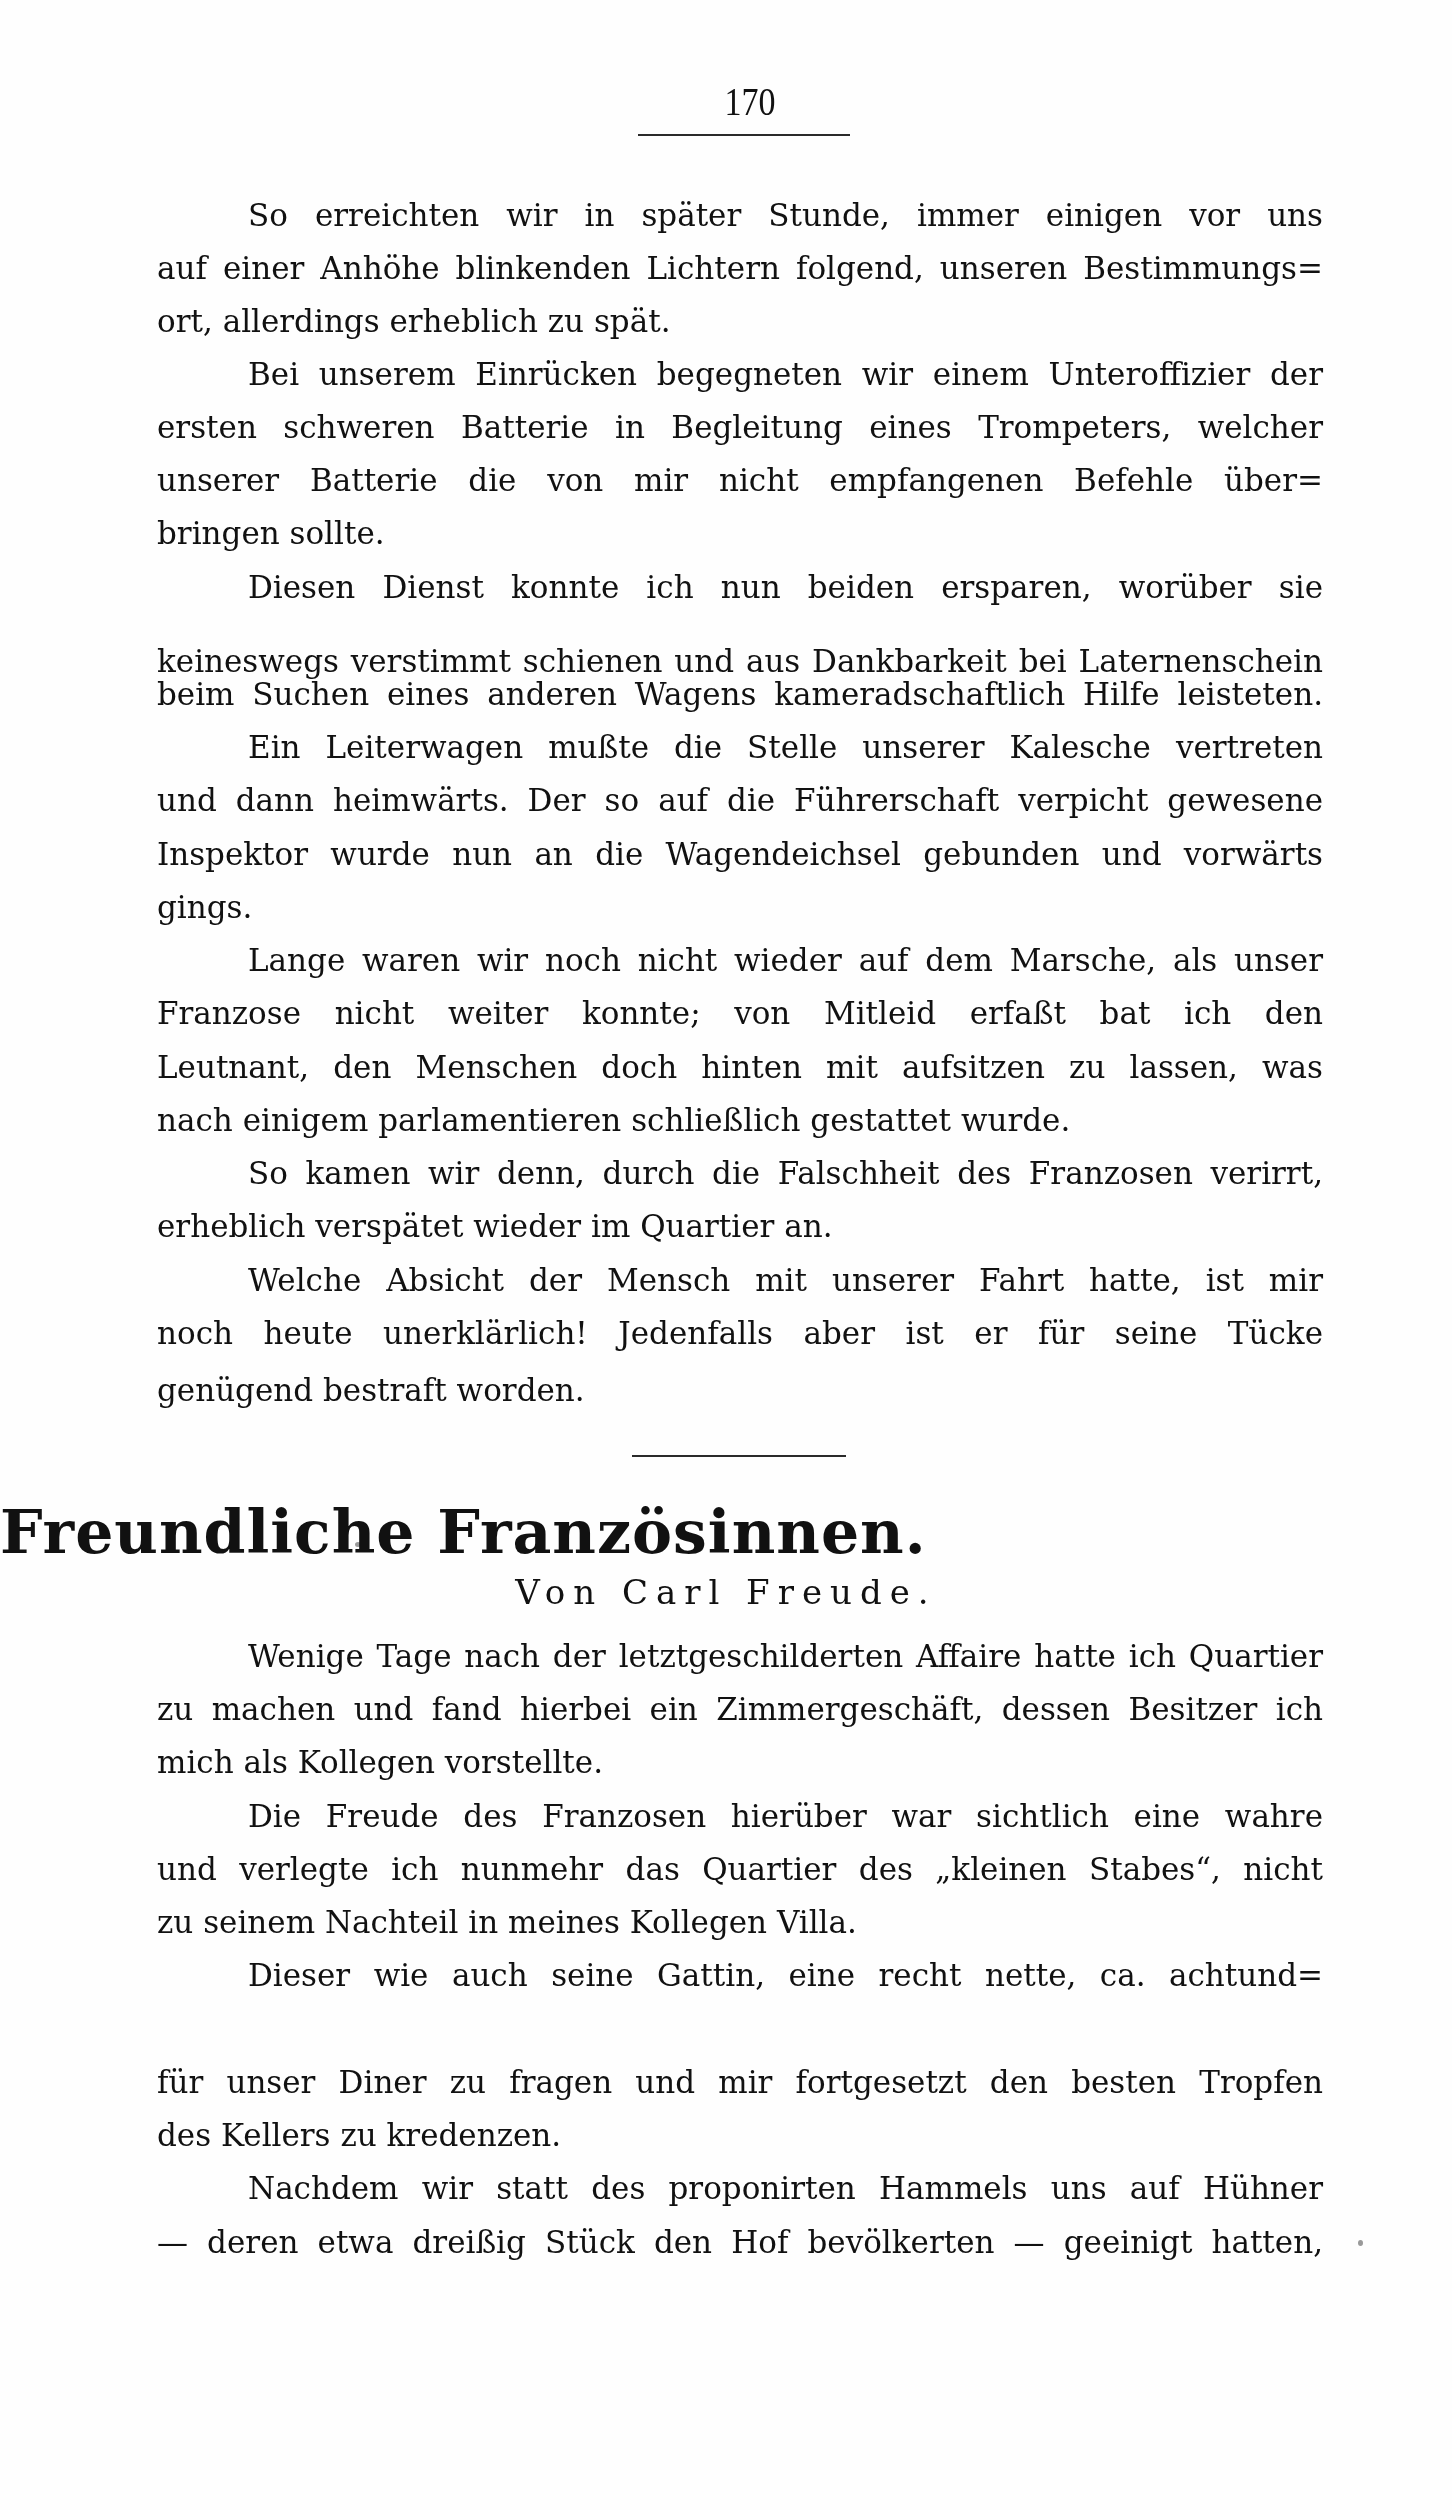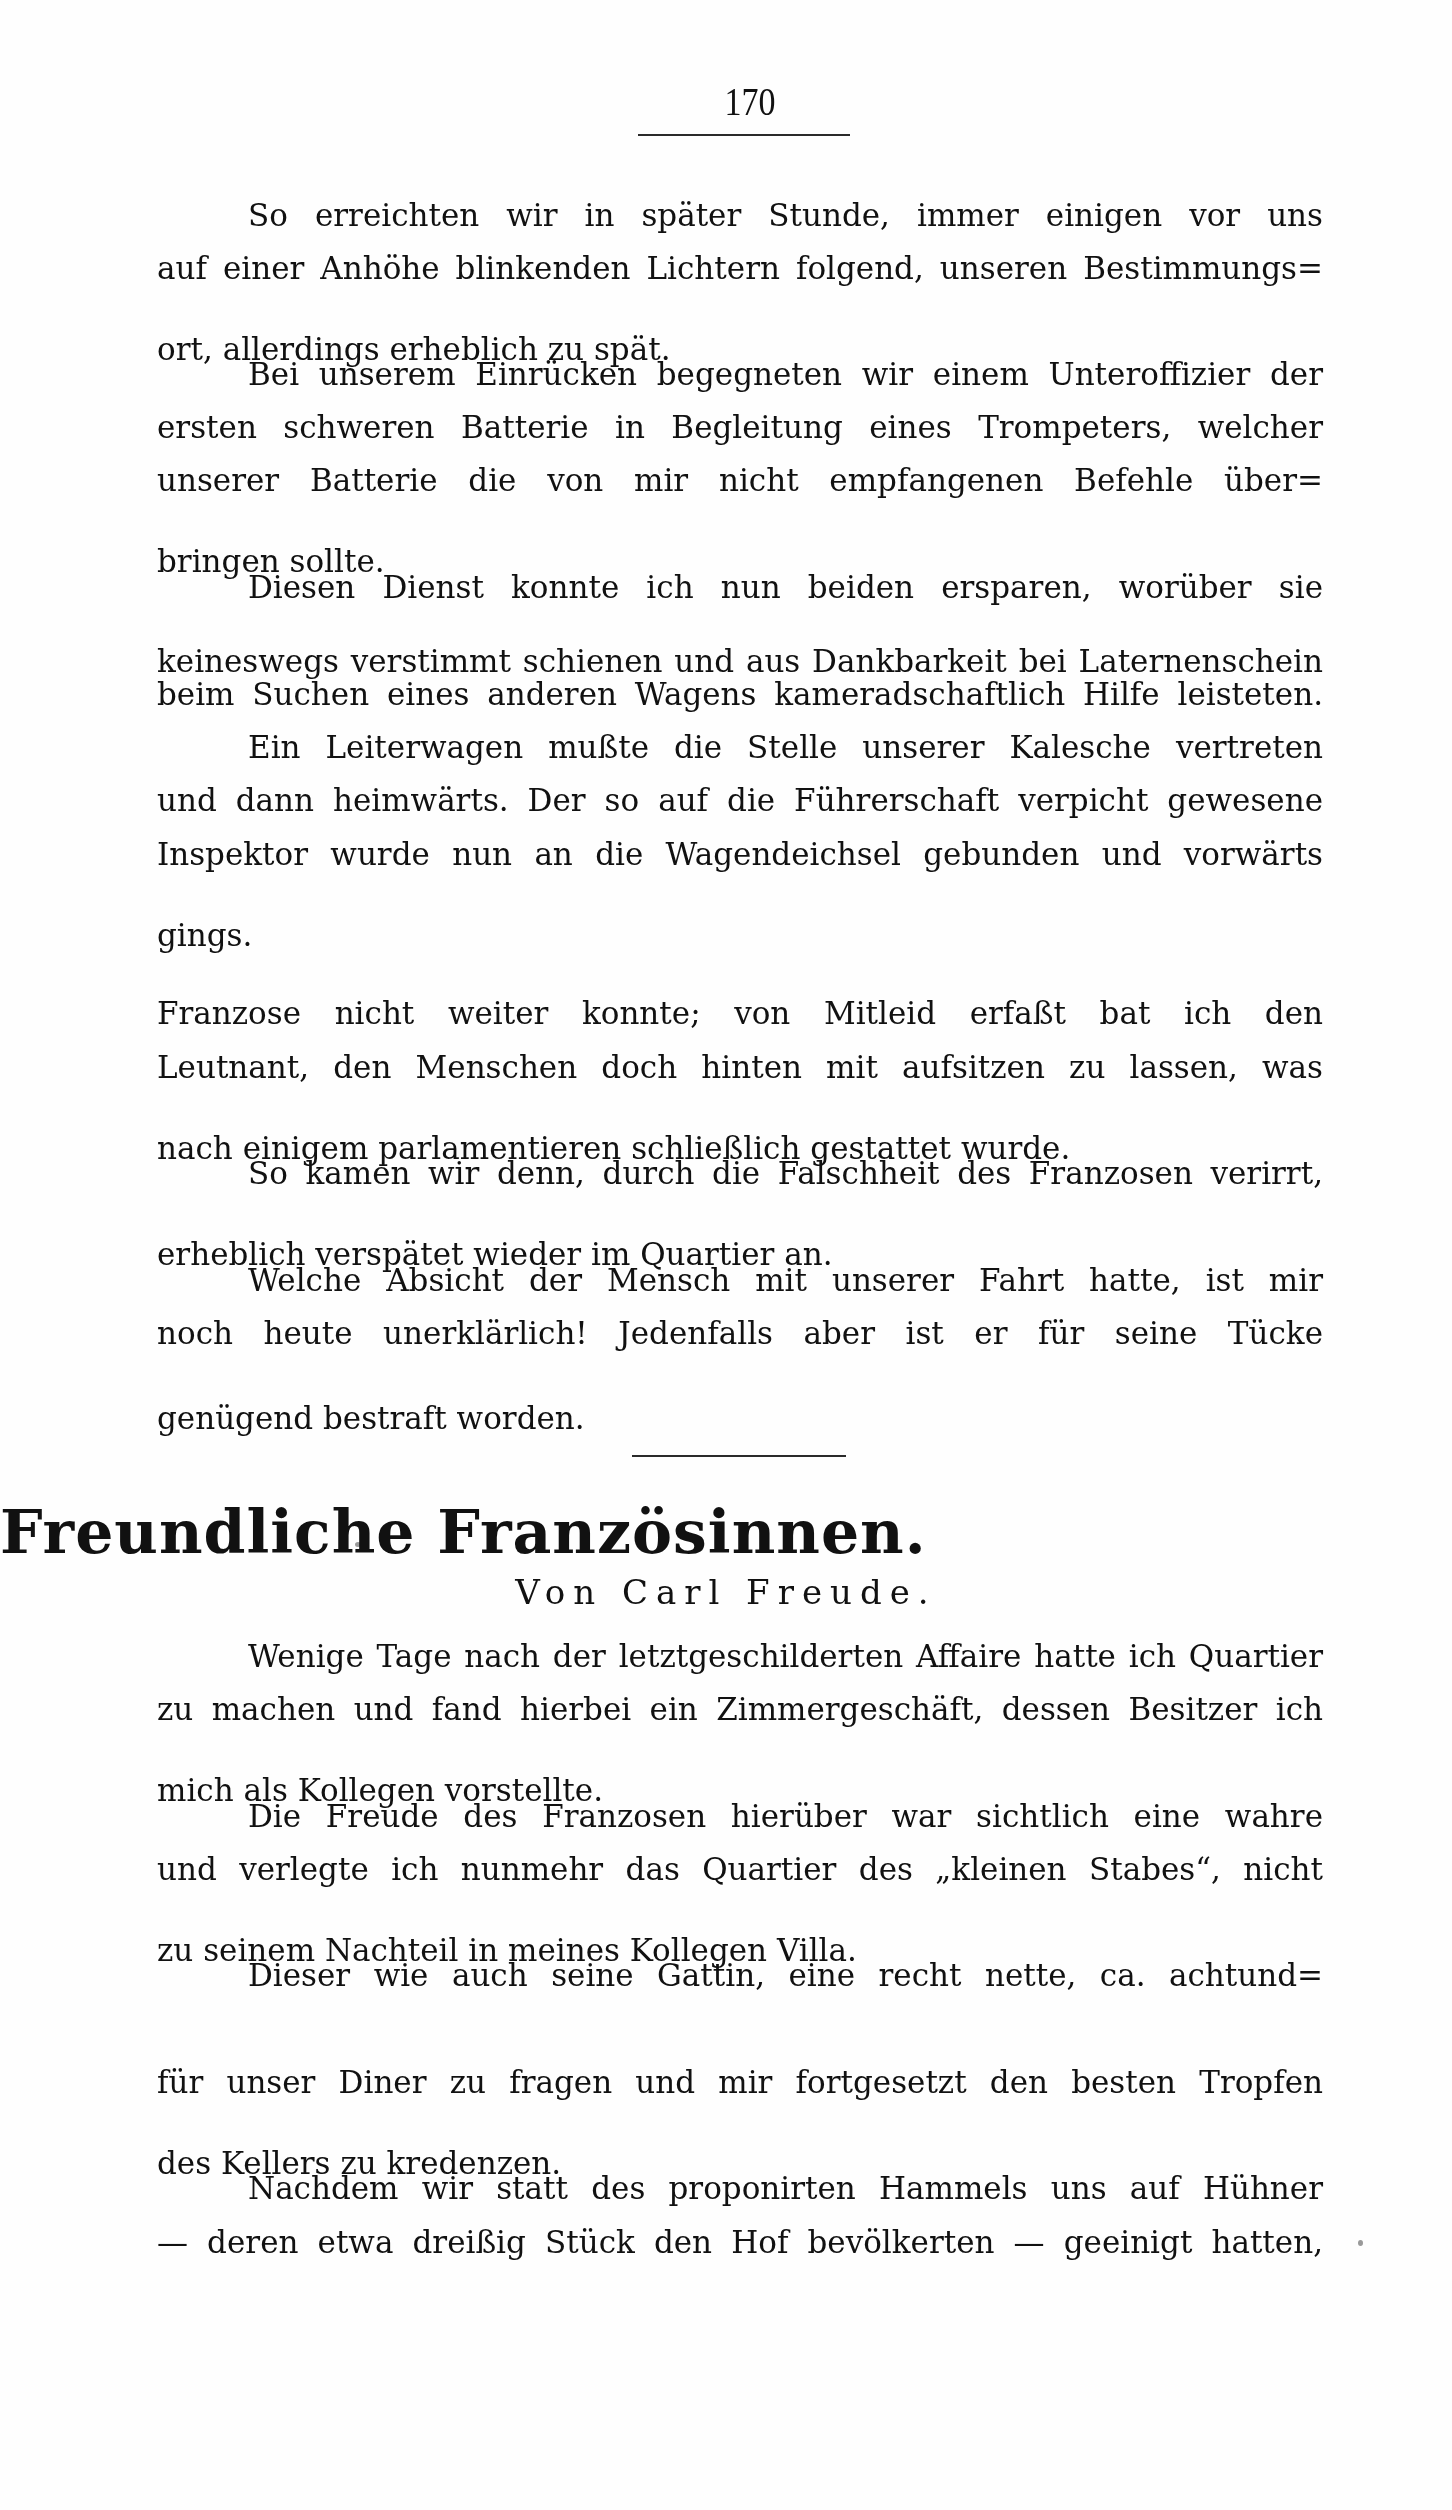--- a/index.html
+++ b/index.html
@@ -21,21 +21,21 @@
   .rule.mid { left: 632px; width: 214px; top: 1455px; }
   .line {
     position: absolute; left: 157px; width: 1166px;
     font-size: 31px; line-height: 40px; height: 40px;
     text-align: justify; text-align-last: justify;
     white-space: nowrap; overflow: visible;
     font-family: "DejaVu Serif", "Liberation Serif", serif;
     letter-spacing: 0px;
   }
   .line.indent { left: 248px; width: 1075px; }
-  .line.last { text-align-last: left; margin-top: 28px; }
+  .line.last { text-align-last: left; }
   .heading {
     position: absolute; left: 0; width: 1452px; top: 1500px;
     text-align: left; font-size: 60px; line-height: 64px; font-weight: bold;
     font-family: "DejaVu Serif", "Liberation Serif", serif;
     letter-spacing: 1px;
   }
   .byline {
     position: absolute; left: 0; width: 1452px; top: 1572px;
     text-align: center; font-size: 34px; line-height: 40px;
     letter-spacing: 8px;
@@ -61,20 +61,21 @@
 
   <div class="line indent" style="top:567px">Diesen Dienst konnte ich nun beiden ersparen, worüber sie</div>
   <div class="line" style="top:641px">keineswegs verstimmt schienen und aus Dankbarkeit bei Laternenschein</div>
   <div class="line" style="top:674px">beim Suchen eines anderen Wagens kameradschaftlich Hilfe leisteten.</div>
 
   <div class="line indent" style="top:727px">Ein Leiterwagen mußte die Stelle unserer Kalesche vertreten</div>
   <div class="line" style="top:780px">und dann heimwärts. Der so auf die Führerschaft verpicht gewesene</div>
   <div class="line" style="top:834px">Inspektor wurde nun an die Wagendeichsel gebunden und vorwärts</div>
   <div class="line last" style="top:887px">gings.</div>
 
+  <div class="line indent" style="top:940px">Lange waren wir noch nicht wieder auf dem Marsche, als unser</div>
   <div class="line" style="top:993px">Franzose nicht weiter konnte; von Mitleid erfaßt bat ich den</div>
   <div class="line" style="top:1047px">Leutnant, den Menschen doch hinten mit aufsitzen zu lassen, was</div>
   <div class="line last" style="top:1100px">nach einigem parlamentieren schließlich gestattet wurde.</div>
 
   <div class="line indent" style="top:1153px">So kamen wir denn, durch die Falschheit des Franzosen verirrt,</div>
   <div class="line last" style="top:1206px">erheblich verspätet wieder im Quartier an.</div>
 
   <div class="line indent" style="top:1260px">Welche Absicht der Mensch mit unserer Fahrt hatte, ist mir</div>
   <div class="line" style="top:1313px">noch heute unerklärlich! Jedenfalls aber ist er für seine Tücke</div>
   <div class="line last" style="top:1370px">genügend bestraft worden.</div>

